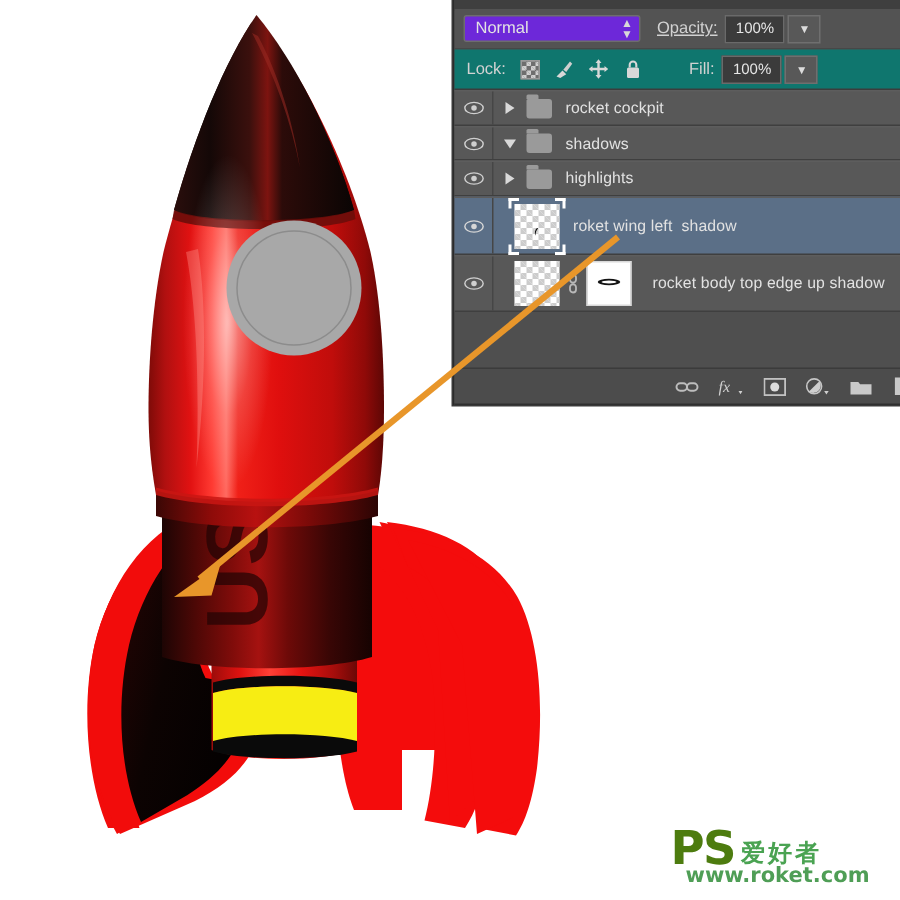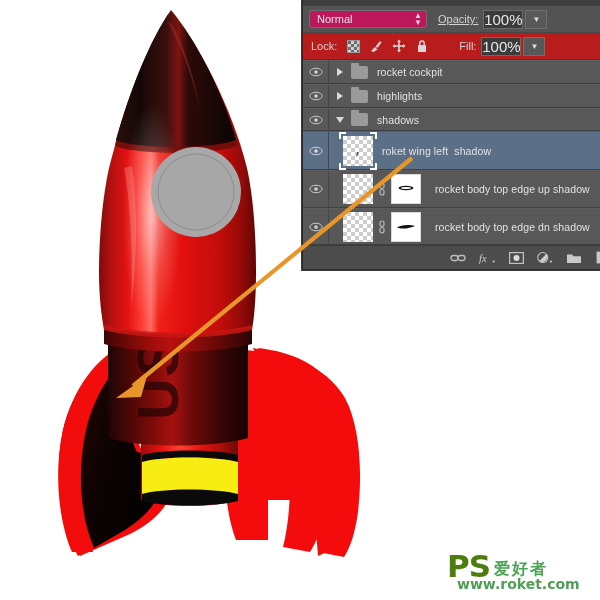--- a/index.html
+++ b/index.html
@@ -23,40 +23,40 @@
   .ps-topstrip{
     position:absolute;left:0;top:0;width:298px;height:6px;
     background:#3f3f3f;border-bottom:1px solid #2e2e2e;
   }
   .row-blend{
     position:absolute;left:0;top:6px;width:298px;height:26px;
     background:#535353;display:flex;align-items:center;
     border-bottom:1px solid #474747;
   }
   .blend-select{
-    margin-left:6px;width:118px;height:18px;background:#be185d;
+    margin-left:6px;width:118px;height:18px;background:#6d28d9;
     border:1px solid #6d6d6d;border-radius:2px;
     display:flex;align-items:center;justify-content:space-between;
     padding:0 4px 0 7px;box-sizing:border-box;color:#e3e3e3;font-size:11px;
   }
   .updown{font-size:8px;line-height:7px;color:#d8d8d8;text-align:center;}
   .opacity-label{margin-left:11px;font-size:11px;color:#d2d2d2;text-decoration:underline;}
   .numbox{
     margin-left:5px;width:38px;height:17px;background:#3b3b3b;
-    border:1px solid #6a6a6a;color:#e6e6e6;font-size:15px;
+    border:1px solid #6a6a6a;color:#e6e6e6;font-size:10px;
     display:flex;align-items:center;justify-content:center;
   }
   .drop-arrow{
     margin-left:2px;width:20px;height:17px;background:#585858;
     border:1px solid #6f6f6f;display:flex;align-items:center;justify-content:center;
     color:#dcdcdc;font-size:8px;
   }
   .row-lock{
     position:absolute;left:0;top:33px;width:298px;height:26px;
-    background:#b91c1c;display:flex;align-items:center;
+    background:#0f766e;display:flex;align-items:center;
     border-bottom:1px solid #3c3c3c;
   }
   .lock-label{margin-left:8px;font-size:11px;color:#d2d2d2;}
   .lockicons{display:flex;align-items:center;gap:9px;margin-left:9px;}
   .lk{width:14px;height:14px;display:flex;align-items:center;justify-content:center;}
   .checker-ico{
     width:11px;height:11px;
     background-image:
       linear-gradient(45deg,#cfcfcf 25%,transparent 25%,transparent 75%,#cfcfcf 75%),
       linear-gradient(45deg,#cfcfcf 25%,transparent 25%,transparent 75%,#cfcfcf 75%);
@@ -305,48 +305,48 @@
             <circle cx="8" cy="5.5" r="2.1" fill="#cfcfcf"></circle>
           </svg>
       </div>
       <span class="tri closed">
           <i></i>
         </span>
       <span class="folder"></span>
       <span class="lname">rocket cockpit</span>
     </div>
 
+    <div class="lrow" style="height:23px">
+      <div class="eye-cell">
+        <svg class="eye" viewBox="0 0 16 11">
+            <ellipse cx="8" cy="5.5" rx="7" ry="4.3" fill="none" stroke="#cfcfcf" stroke-width="1.1"></ellipse>
+            <circle cx="8" cy="5.5" r="2.1" fill="#cfcfcf"></circle>
+          </svg>
+      </div>
+      <span class="tri open">
+          <i></i>
+        </span>
+      <span class="folder"></span>
+      <span class="lname">shadows</span>
+    </div>
+
     <div class="lrow" style="height:24px">
       <div class="eye-cell">
         <svg class="eye" viewBox="0 0 16 11">
             <ellipse cx="8" cy="5.5" rx="7" ry="4.3" fill="none" stroke="#cfcfcf" stroke-width="1.1"></ellipse>
             <circle cx="8" cy="5.5" r="2.1" fill="#cfcfcf"></circle>
           </svg>
       </div>
       <span class="tri closed">
           <i></i>
         </span>
       <span class="folder"></span>
       <span class="lname">highlights</span>
     </div>
 
-    <div class="lrow" style="height:23px">
-      <div class="eye-cell">
-        <svg class="eye" viewBox="0 0 16 11">
-            <ellipse cx="8" cy="5.5" rx="7" ry="4.3" fill="none" stroke="#cfcfcf" stroke-width="1.1"></ellipse>
-            <circle cx="8" cy="5.5" r="2.1" fill="#cfcfcf"></circle>
-          </svg>
-      </div>
-      <span class="tri open">
-          <i></i>
-        </span>
-      <span class="folder"></span>
-      <span class="lname">shadows</span>
-    </div>
-
     <div class="lrow sel" style="height:39px">
       <div class="eye-cell">
         <svg class="eye" viewBox="0 0 16 11">
             <ellipse cx="8" cy="5.5" rx="7" ry="4.3" fill="none" stroke="#d7d7d7" stroke-width="1.1"></ellipse>
             <circle cx="8" cy="5.5" r="2.1" fill="#d7d7d7"></circle>
           </svg>
       </div>
       <span class="thumbwrap" style="margin-left:14px">
         <span class="thumb">
           <svg width="30" height="30" viewBox="0 0 30 30" style="position:absolute;left:0;top:0">
@@ -379,43 +379,20 @@
       </span>
       <span class="maskthumb">
         <svg width="26" height="26" viewBox="0 0 26 26">
           <ellipse cx="13" cy="12" rx="7.5" ry="2.2" fill="#121212"></ellipse>
           <ellipse cx="13" cy="12" rx="5" ry="1" fill="#ffffff"></ellipse>
         </svg>
       </span>
       <span class="lname" style="margin-left:14px">rocket body top edge up shadow</span>
     </div>
 
-    <div class="lrow" style="height:37px">
-      <div class="eye-cell">
-        <svg class="eye" viewBox="0 0 16 11">
-            <ellipse cx="8" cy="5.5" rx="7" ry="4.3" fill="none" stroke="#cfcfcf" stroke-width="1.1"></ellipse>
-            <circle cx="8" cy="5.5" r="2.1" fill="#cfcfcf"></circle>
-          </svg>
-      </div>
-      <span class="thumbwrap" style="margin-left:14px">
-        <span class="thumb"></span>
-      </span>
-      <span class="linkico" style="margin:0 3px">
-        <svg width="10" height="14" viewBox="0 0 10 14">
-            <rect x="3" y="1" width="4" height="5.5" rx="2" fill="none" stroke="#b9b9b9" stroke-width="1.2"></rect>
-            <rect x="3" y="7.5" width="4" height="5.5" rx="2" fill="none" stroke="#b9b9b9" stroke-width="1.2"></rect>
-          </svg>
-      </span>
-      <span class="maskthumb">
-        <svg width="26" height="26" viewBox="0 0 26 26">
-          <path d="M4 13.5 C7 11 16 10 22 12 C17 14.5 8 15.5 4 13.5 Z" fill="#121212"></path>
-        </svg>
-      </span>
-      <span class="lname" style="margin-left:14px">rocket body top edge dn shadow</span>
-    </div>
   </div>
 
   <div class="ps-bottom">
     <span class="bico">
       <svg width="16" height="12" viewBox="0 0 16 12">
           <rect x="1" y="3.5" width="7" height="5" rx="2.5" fill="none" stroke="#bdbdbd" stroke-width="1.3"></rect>
           <rect x="8" y="3.5" width="7" height="5" rx="2.5" fill="none" stroke="#bdbdbd" stroke-width="1.3"></rect>
         </svg>
     </span>
     <span class="bico">

